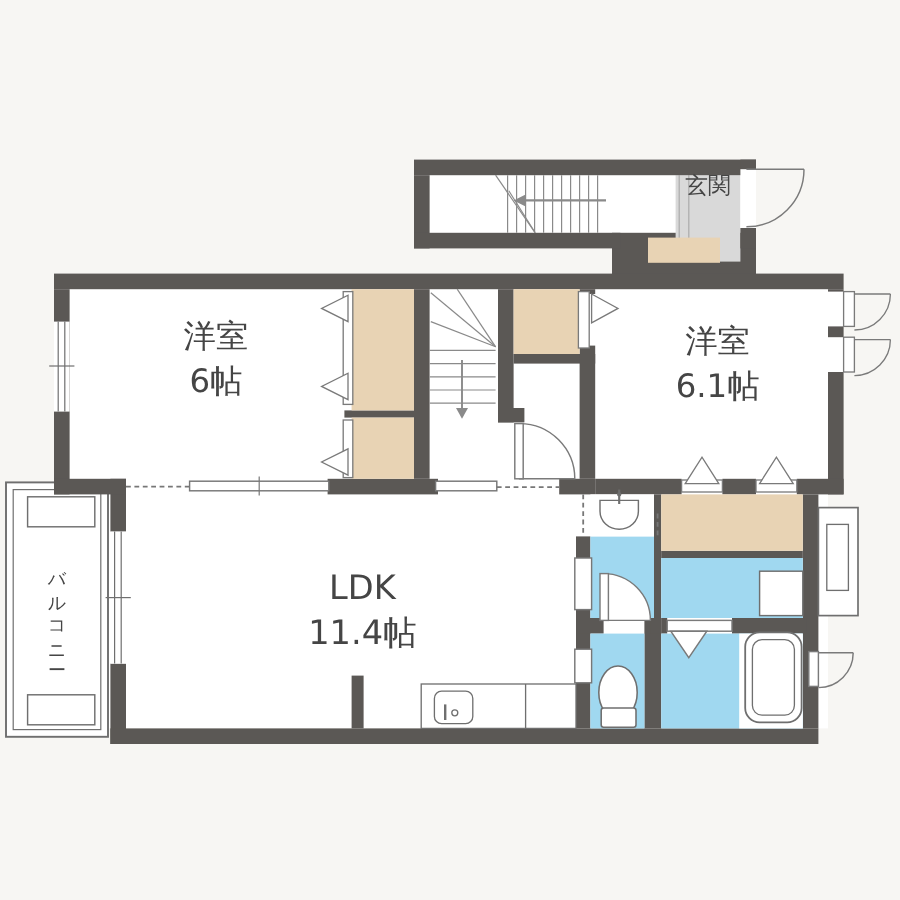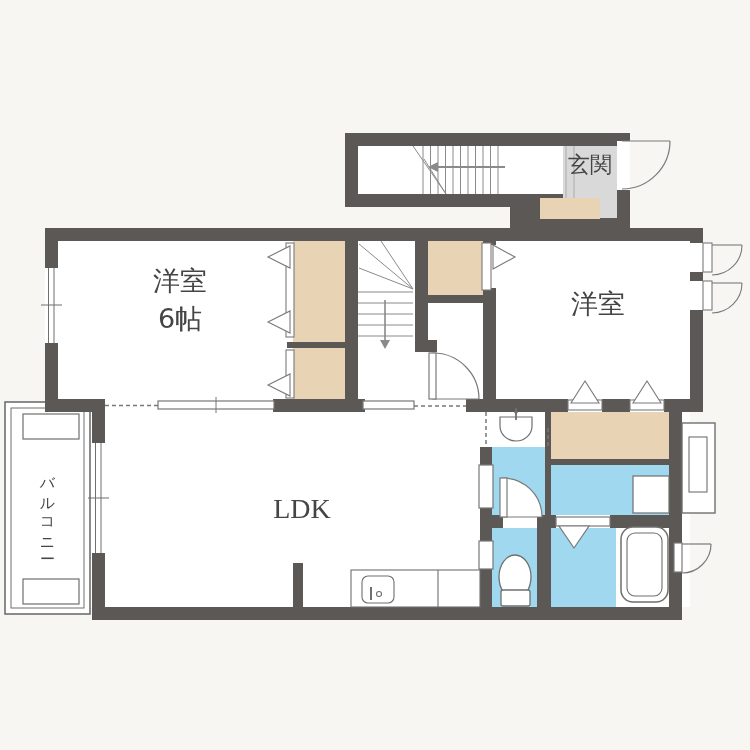--- a/index.html
+++ b/index.html
@@ -11,22 +11,22 @@
   .plan{position:relative;width:750px;height:750px;overflow:hidden;}
   .plan svg{position:absolute;left:0;top:0;}
   .room-label{
     position:absolute;transform:translate(-50%,-50%);
     text-align:center;color:var(--text,#454545);
     white-space:nowrap;user-select:none;
   }
   .room-label .ln{display:block;margin-left:16px;}
   .lbl-bedroom-left{left:172px;top:300px;font-size:27px;line-height:38px;}
   .lbl-bedroom-right{left:590px;top:304px;font-size:27px;line-height:38px;}
-  .lbl-ldk{left:294px;top:509px;font-size:28px;line-height:38px;font-family:Liberation Serif, serif;}
-  .lbl-entrance{left:590px;top:165px;font-size:22px;}
+  .lbl-ldk{left:294px;top:509px;font-size:28px;line-height:38px;}
+  .lbl-entrance{left:590px;top:155px;font-size:19px;}
   .lbl-balcony{
     left:47px;top:510px;font-size:15px;
     writing-mode:vertical-rl;text-orientation:upright;
     letter-spacing:4px;transform:translate(-50%,-50%);
   }
 </style>
 </head>
 <body>
 
 <div class="plan">
@@ -249,23 +249,25 @@
     </g>
   </g>
 </svg>
 
   <div class="room-label lbl-bedroom-left">
     <span class="ln">洋室</span>
     <span class="ln">6帖</span>
   </div>
   <div class="room-label lbl-bedroom-right">
     <span class="ln">洋室</span>
+    <span class="ln">6.1帖</span>
   </div>
   <div class="room-label lbl-ldk">
     <span class="ln">LDK</span>
+    <span class="ln">11.4帖</span>
   </div>
   <div class="room-label lbl-entrance">
     <span>玄関</span>
   </div>
   <div class="room-label lbl-balcony">
     <span>バルコニー</span>
   </div>
 </div>
 
 </body></html>

